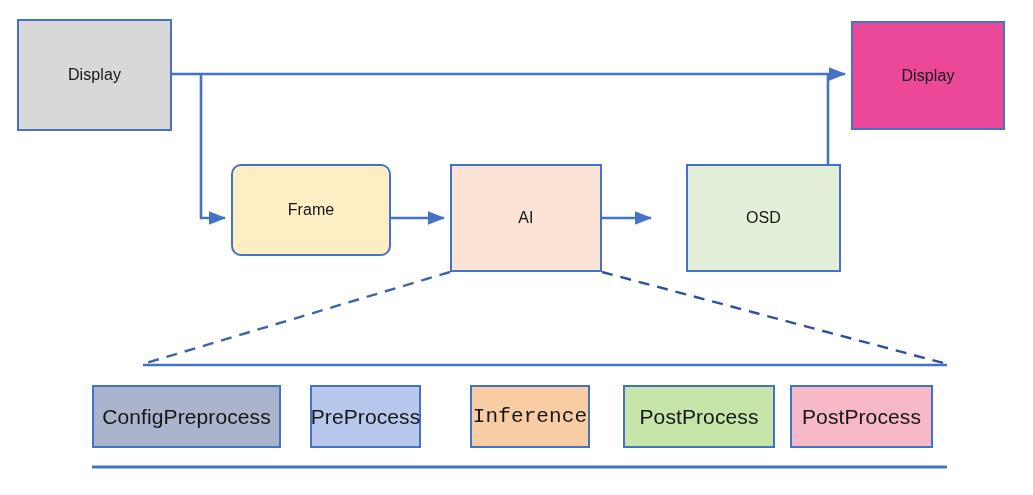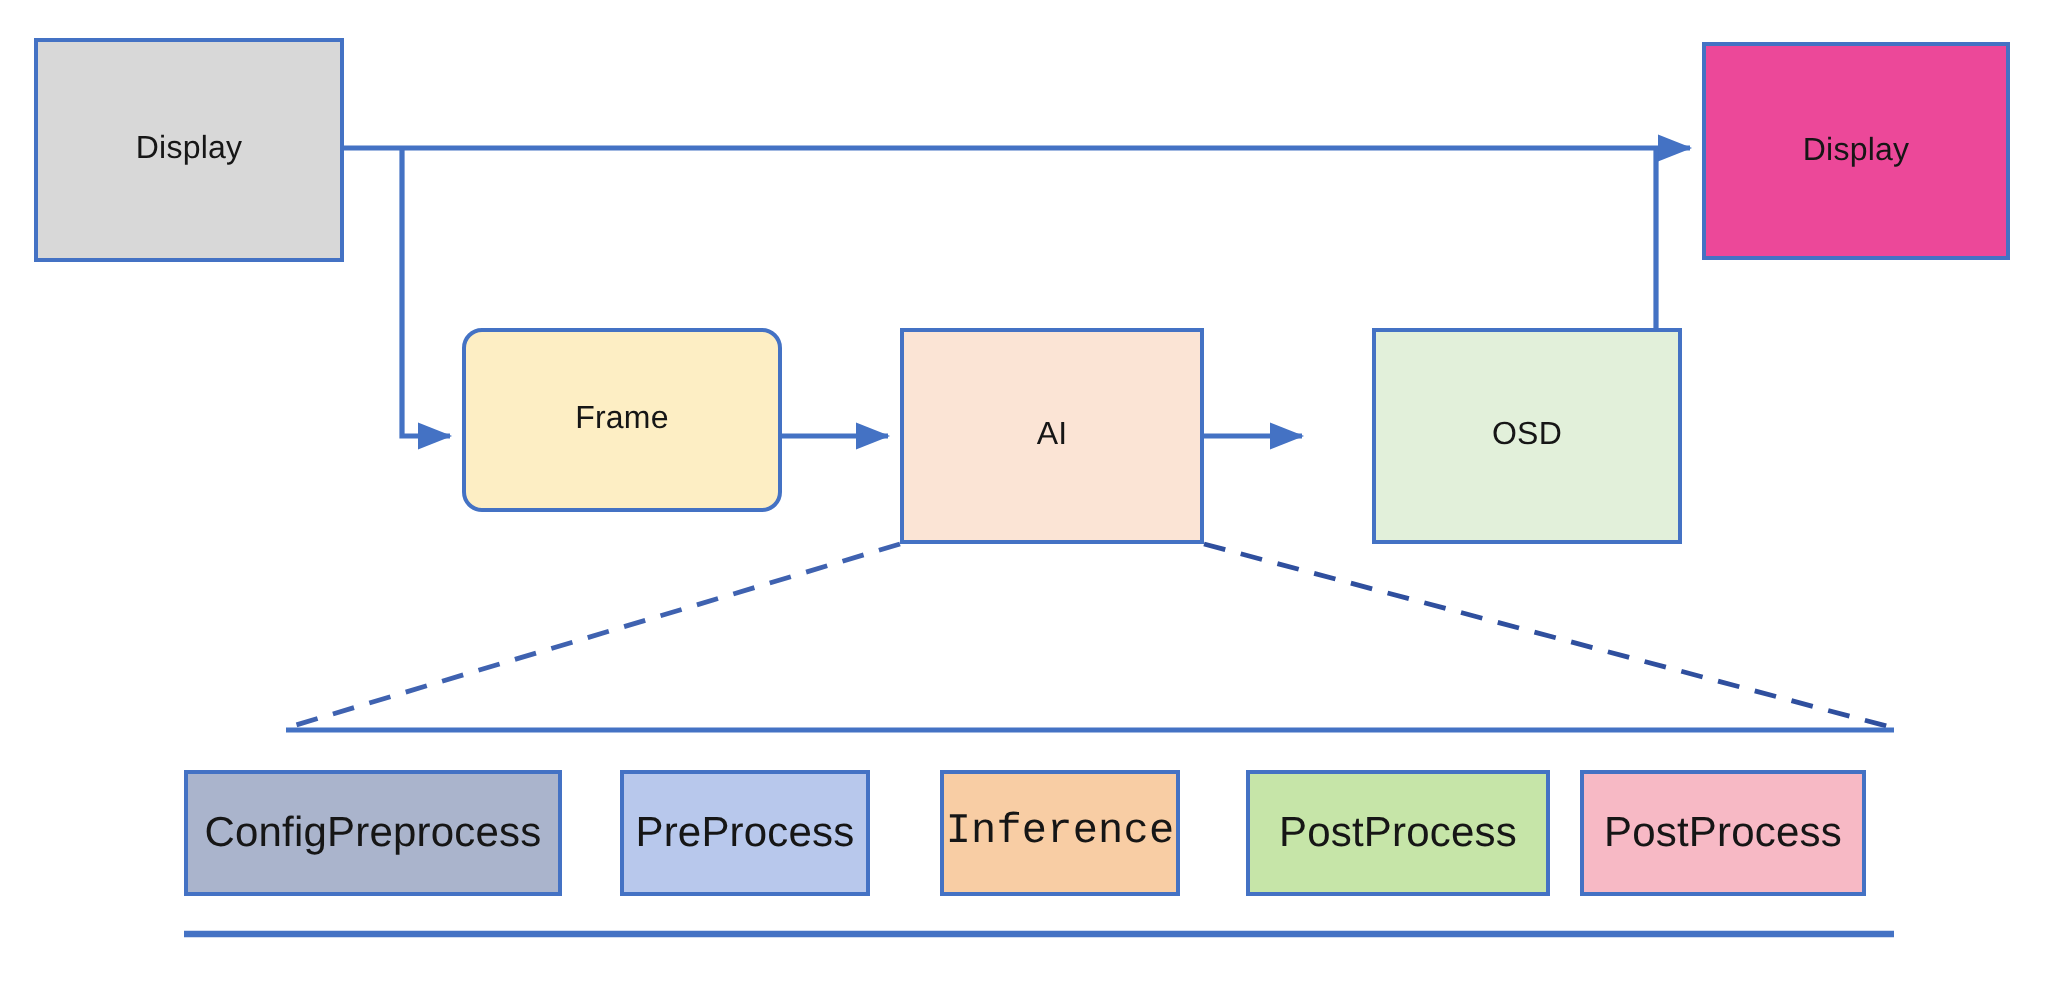--- a/index.html
+++ b/index.html
@@ -114,21 +114,21 @@
   </div>
 
   <div class="node" style="left: 657px; top: 164px; width: 155px; height: 108px; background: rgb(226, 240, 218); border-color: rgb(68, 114, 196); margin-left: 29px;">
     <span class="node-label">OSD</span>
   </div>
 
   <div class="node stage" style="left: 92px; top: 385px; width: 189px; height: 63px; background: rgb(170, 180, 204); border-color: rgb(68, 114, 196);">
     <span class="node-label">ConfigPreprocess</span>
   </div>
 
-  <div class="node stage" style="left: 310px; top: 385px; width: 125px; height: 63px; background: rgb(184, 200, 236); border-color: rgb(68, 114, 196);">
+  <div class="node stage" style="left: 310px; top: 385px; width: 111px; height: 63px; background: rgb(184, 200, 236); border-color: rgb(68, 114, 196);">
     <span class="node-label">PreProcess</span>
   </div>
 
   <div class="node stage" style="left: 470px; top: 385px; width: 120px; height: 63px; background: rgb(248, 205, 164); border-color: rgb(68, 114, 196); font-family: Liberation Mono, monospace;">
     <span class="node-label">Inference</span>
   </div>
 
   <div class="node stage" style="left: 623px; top: 385px; width: 152px; height: 63px; background: rgb(198, 229, 168); border-color: rgb(68, 114, 196);">
     <span class="node-label">PostProcess</span>
   </div>

